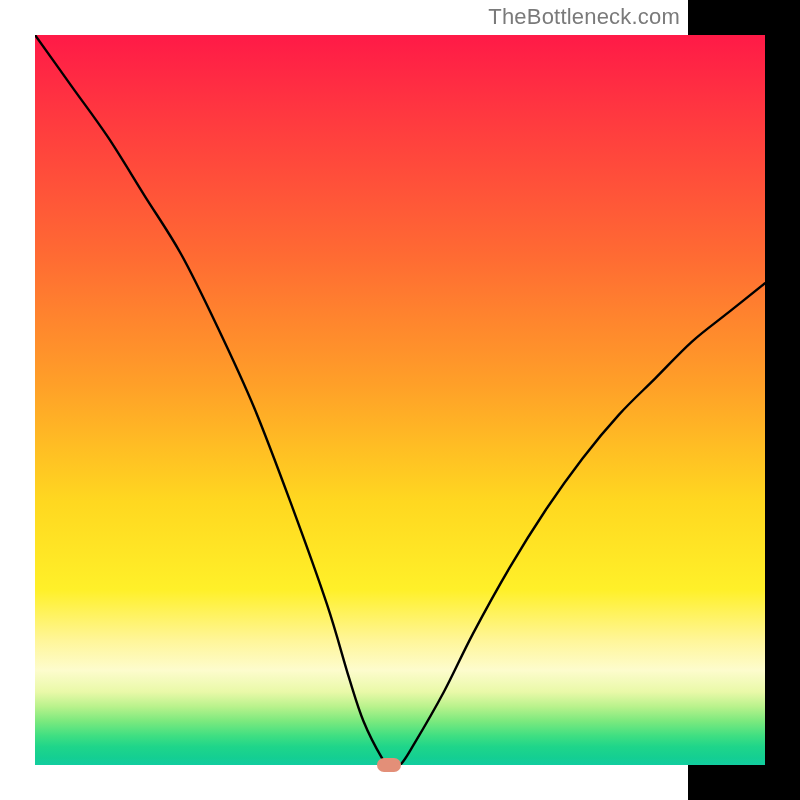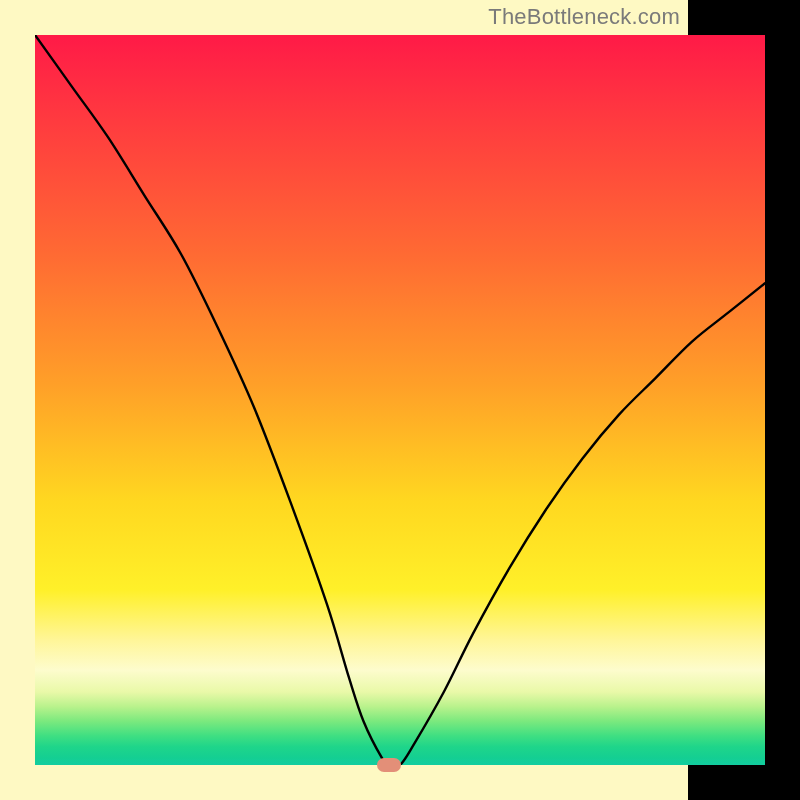--- a/index.html
+++ b/index.html
@@ -10,21 +10,21 @@
     background: #000;
     overflow: hidden;
     font-family: Arial, Helvetica, sans-serif;
   }
   .frame {
     position: absolute;
     left: 0;
     top: 0;
     width: 688px;
     height: 800px;
-    background: #fef9c3;
+    background: #ffffff;
   }
   .plot {
     position: absolute;
     left: 35px;
     top: 35px;
     width: 730px;
     height: 730px;
     
     background: linear-gradient(
       to bottom,

